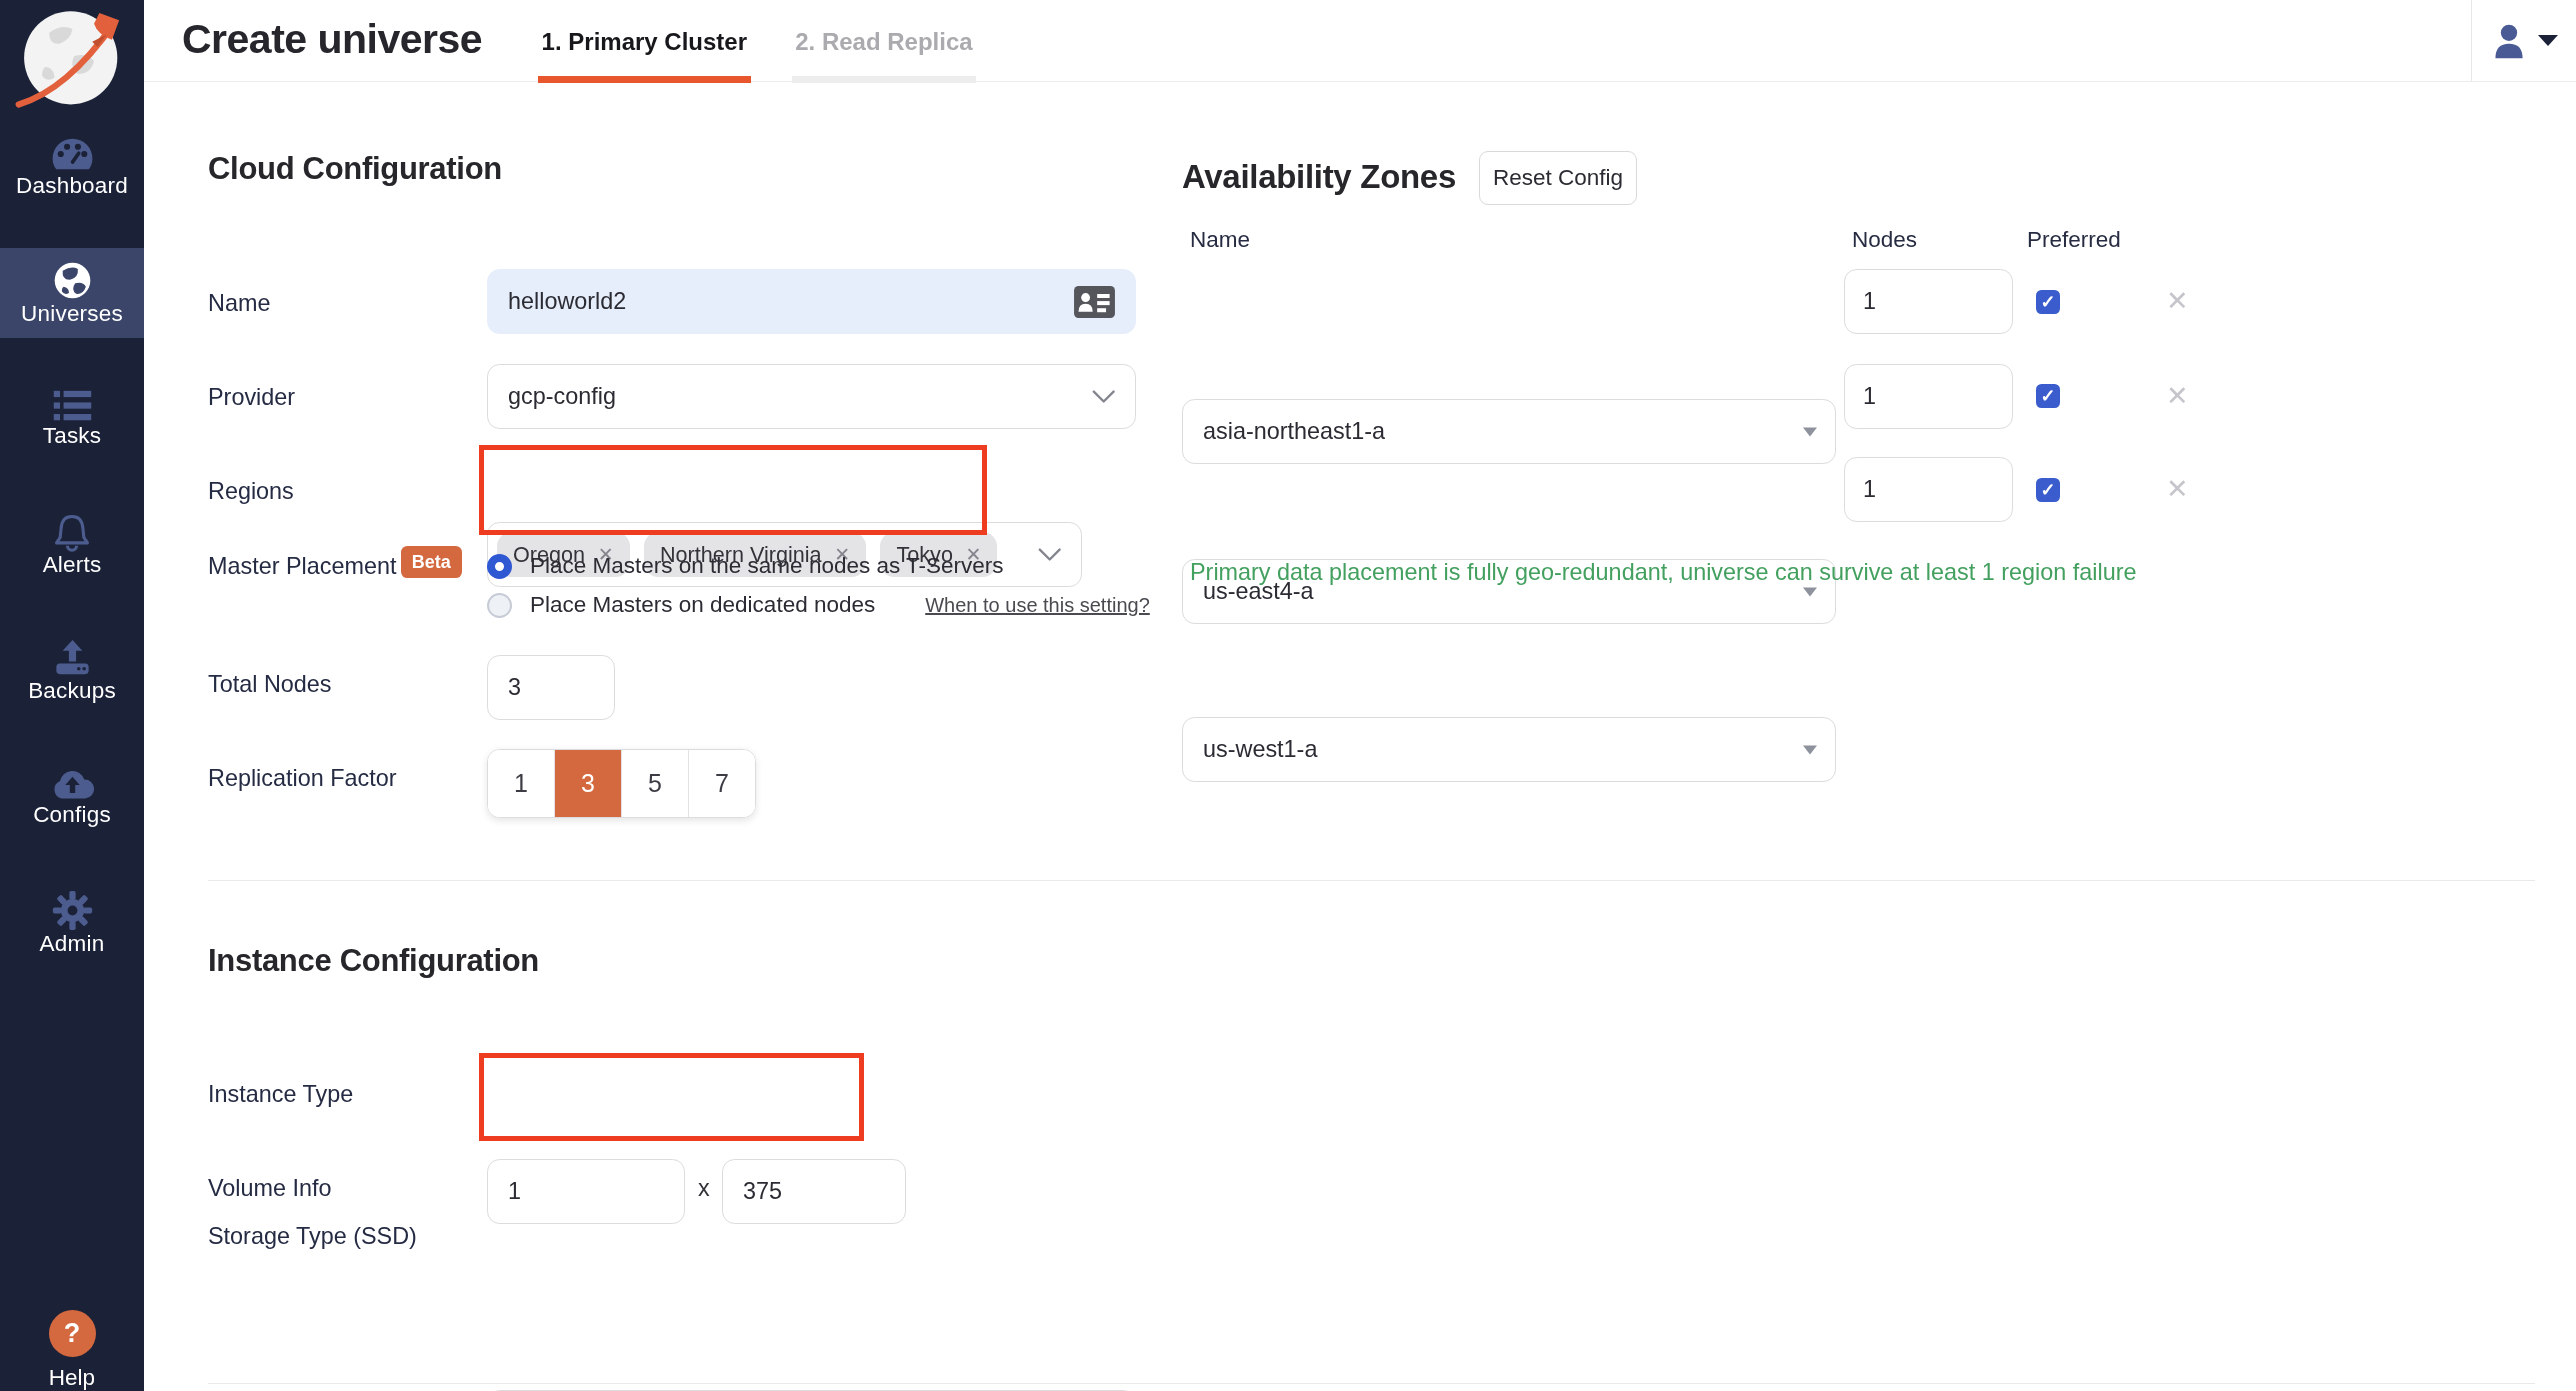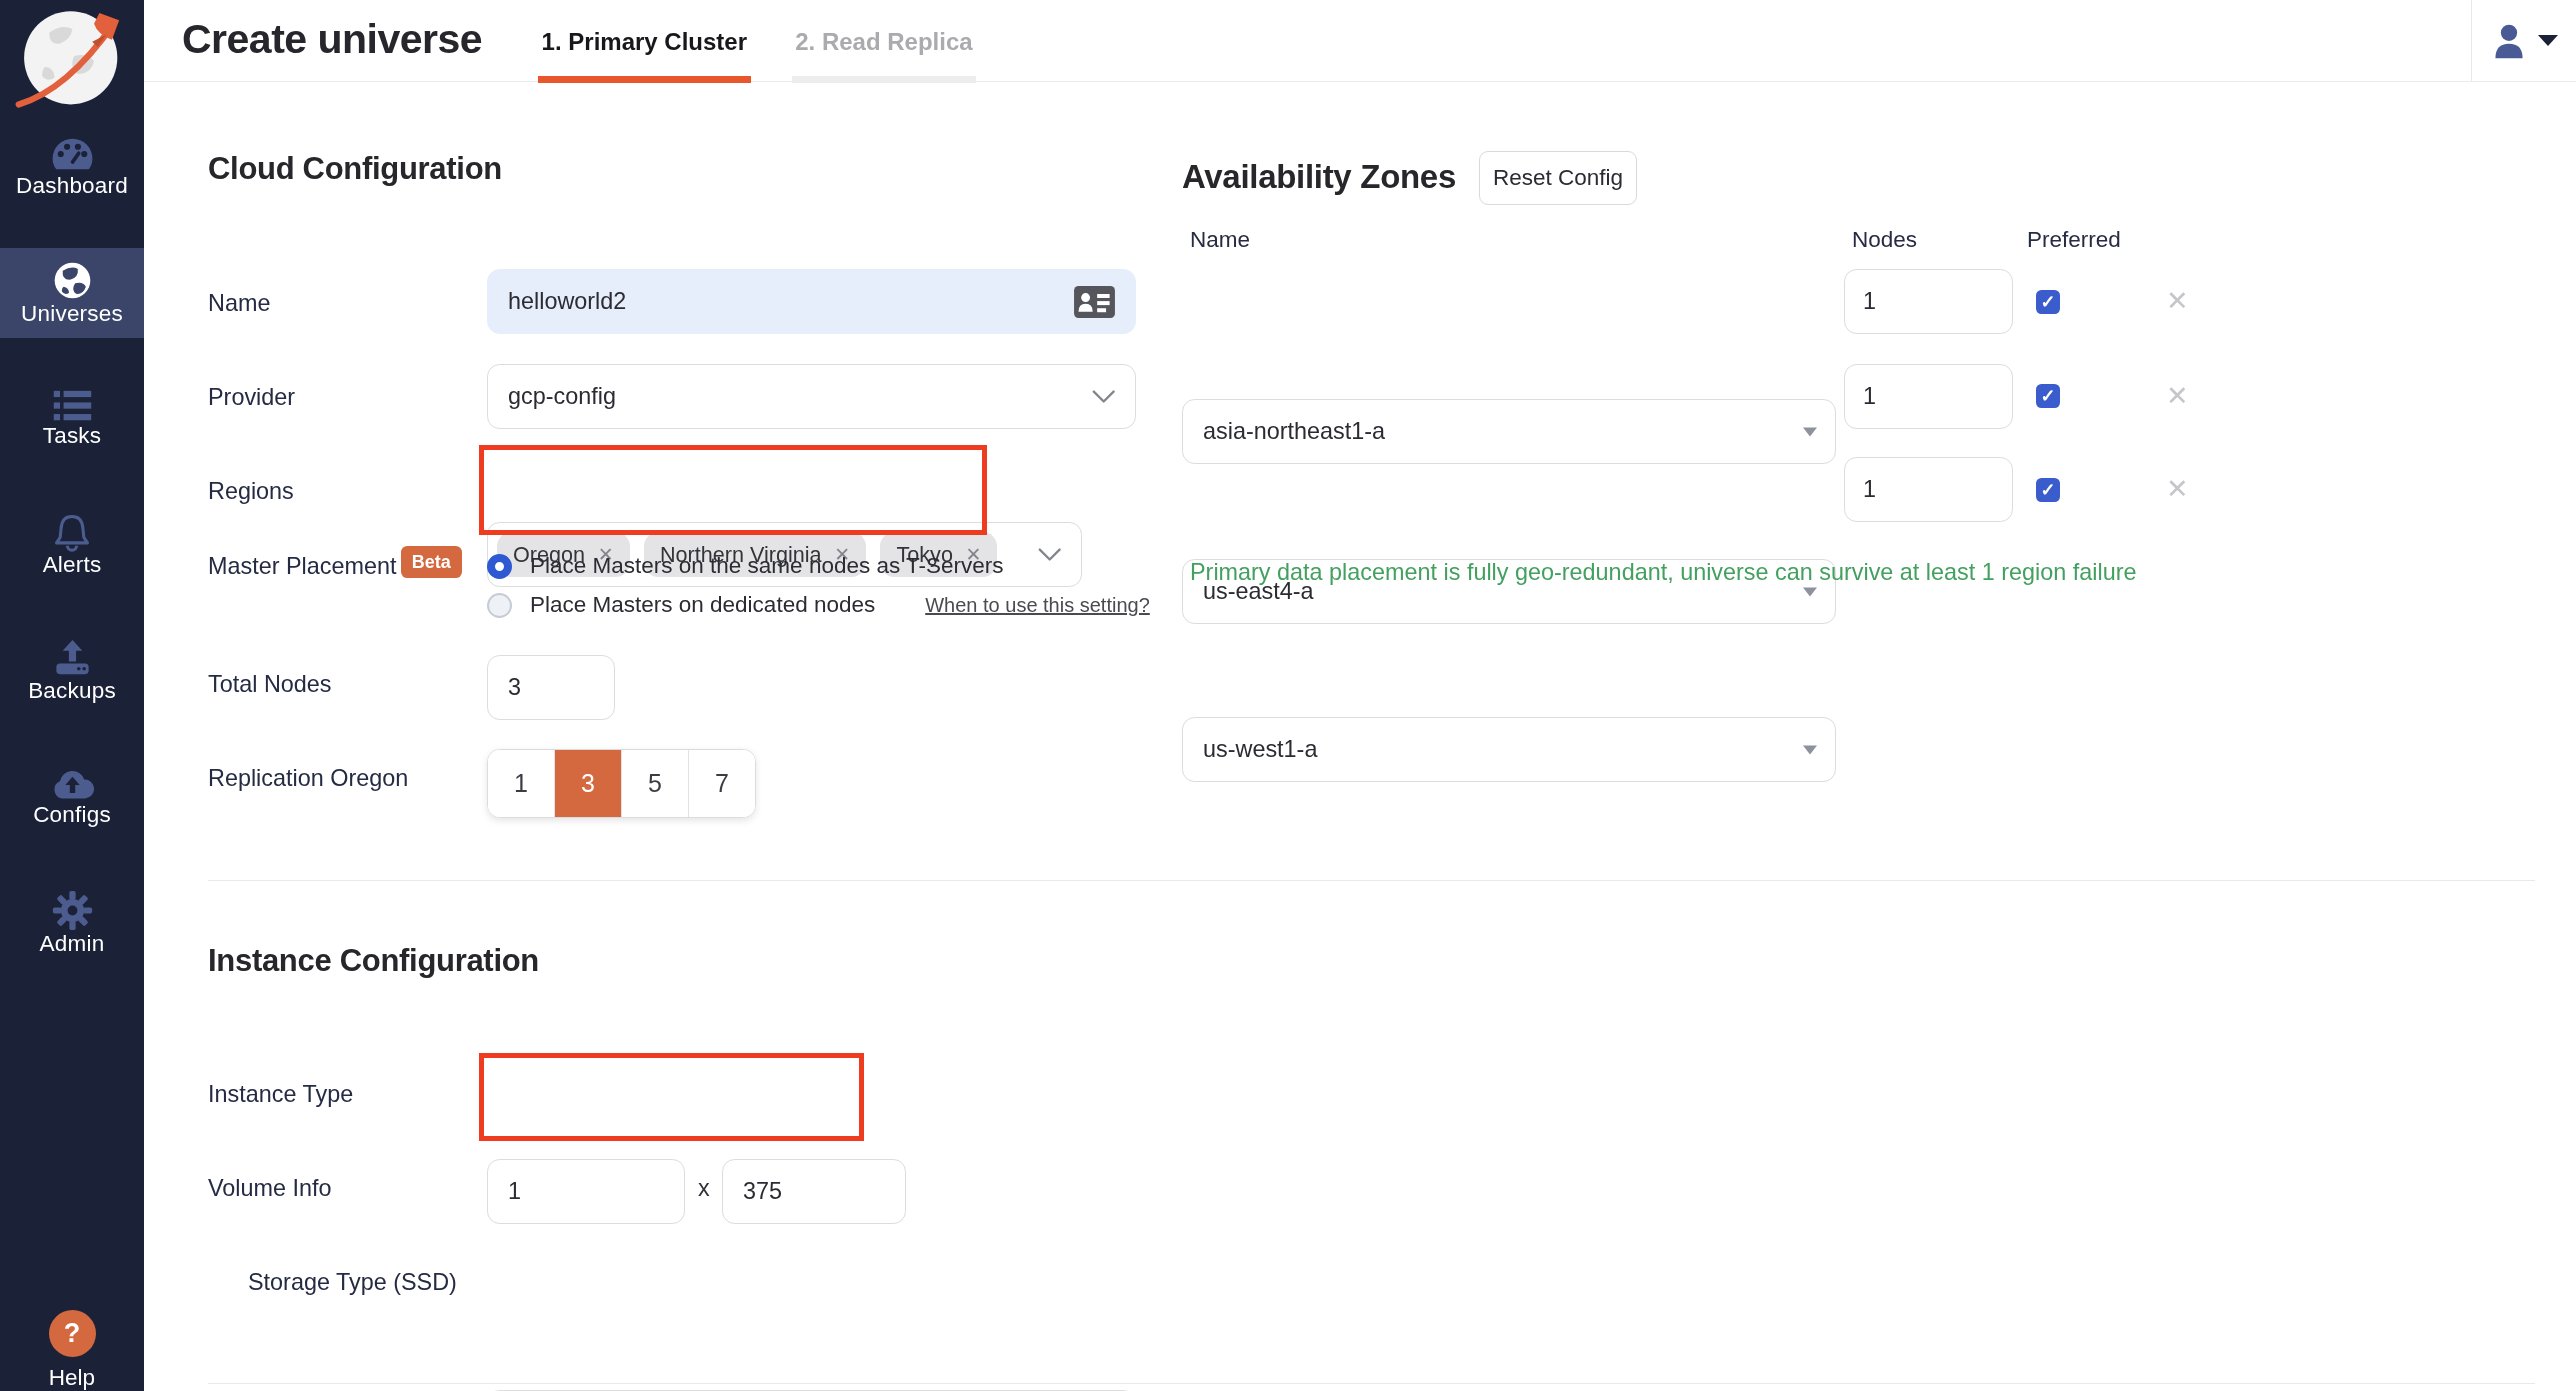--- a/index.html
+++ b/index.html
@@ -243,21 +243,21 @@
   <div class="radio-off"></div>
   <div class="radio-label">Place Masters on dedicated nodes</div>
   <a class="setting-link">When to use this setting?</a>
 </div>
 
 <div class="abs flabel" style="left:208px;top:671px;">Total Nodes</div>
 <div class="abs field" style="left:487px;top:655px;width:128px;">
   <span>3</span>
 </div>
 
-<div class="abs flabel" style="left:208px;top:765px;">Replication Oregon</div>
+<div class="abs flabel" style="left:208px;top:765px;">Replication Factor</div>
 <div class="abs rf" style="left:487px;top:749px;">
   <div class="rf-opt">1</div>
   <div class="rf-opt sel">3</div>
   <div class="rf-opt">5</div>
   <div class="rf-opt">7</div>
 </div>
 
 <div class="abs divider" style="left:208px;top:880px;width:2327px;"></div>
 
 <div class="abs section-h" style="left:1182px;top:158px;font-size:33px;">Availability Zones</div>
@@ -316,16 +316,16 @@
 
 <div class="abs flabel" style="left:208px;top:1175px;">Volume Info</div>
 <div class="abs field" style="left:487px;top:1159px;width:198px;">
   <span>1</span>
 </div>
 <div class="abs vol-x" style="left:698px;top:1175px;">x</div>
 <div class="abs field" style="left:722px;top:1159px;width:184px;">
   <span>375</span>
 </div>
 
-<div class="abs flabel" style="left:208px;top:1269px;margin-left:40px;">Storage Type (SSD)</div>
+<div class="abs flabel" style="left:208px;top:1223px;">Storage Type (SSD)</div>
 
 <div class="abs divider" style="left:208px;top:1383px;width:2327px;"></div>
 
 
 </body></html>

